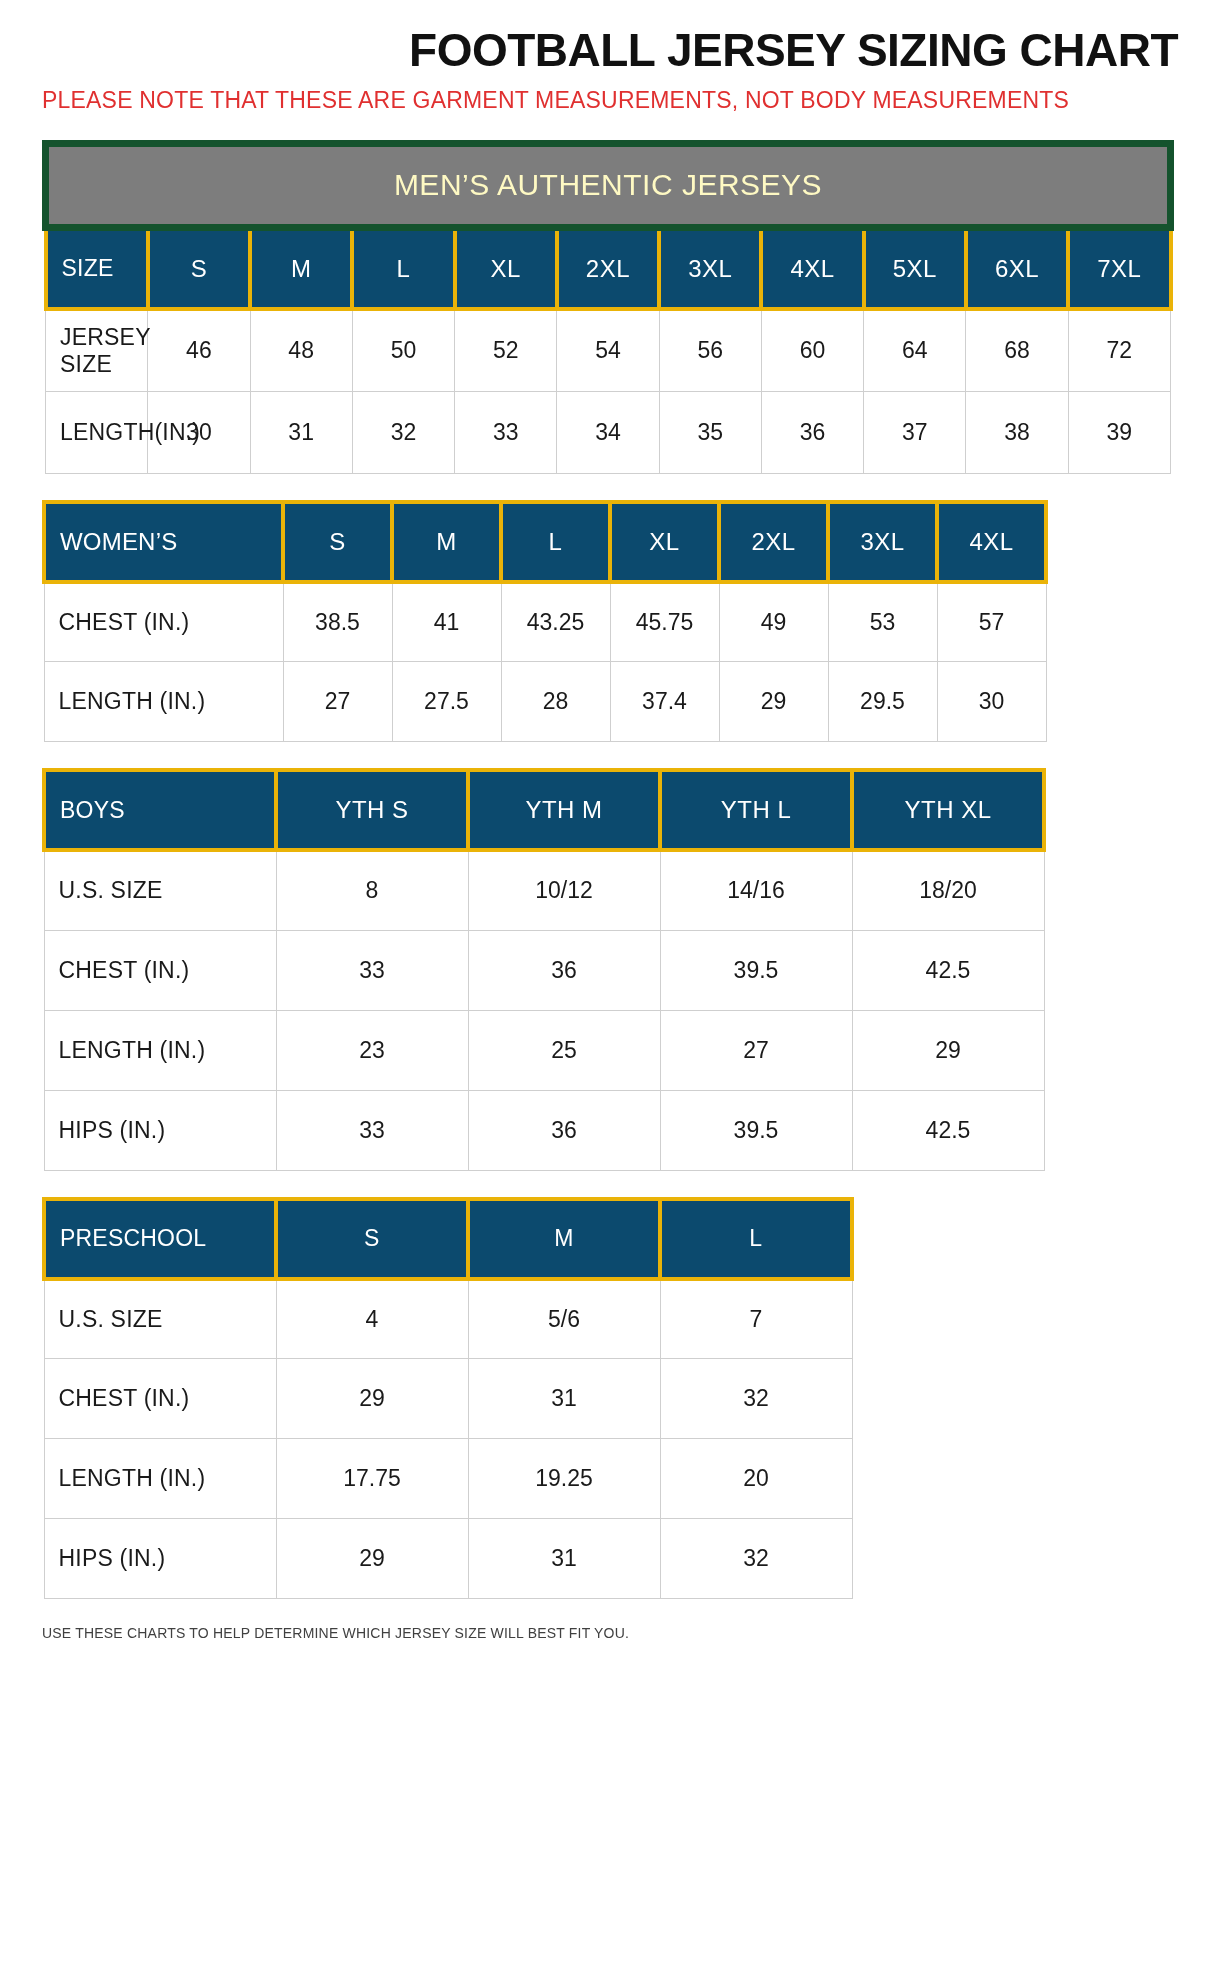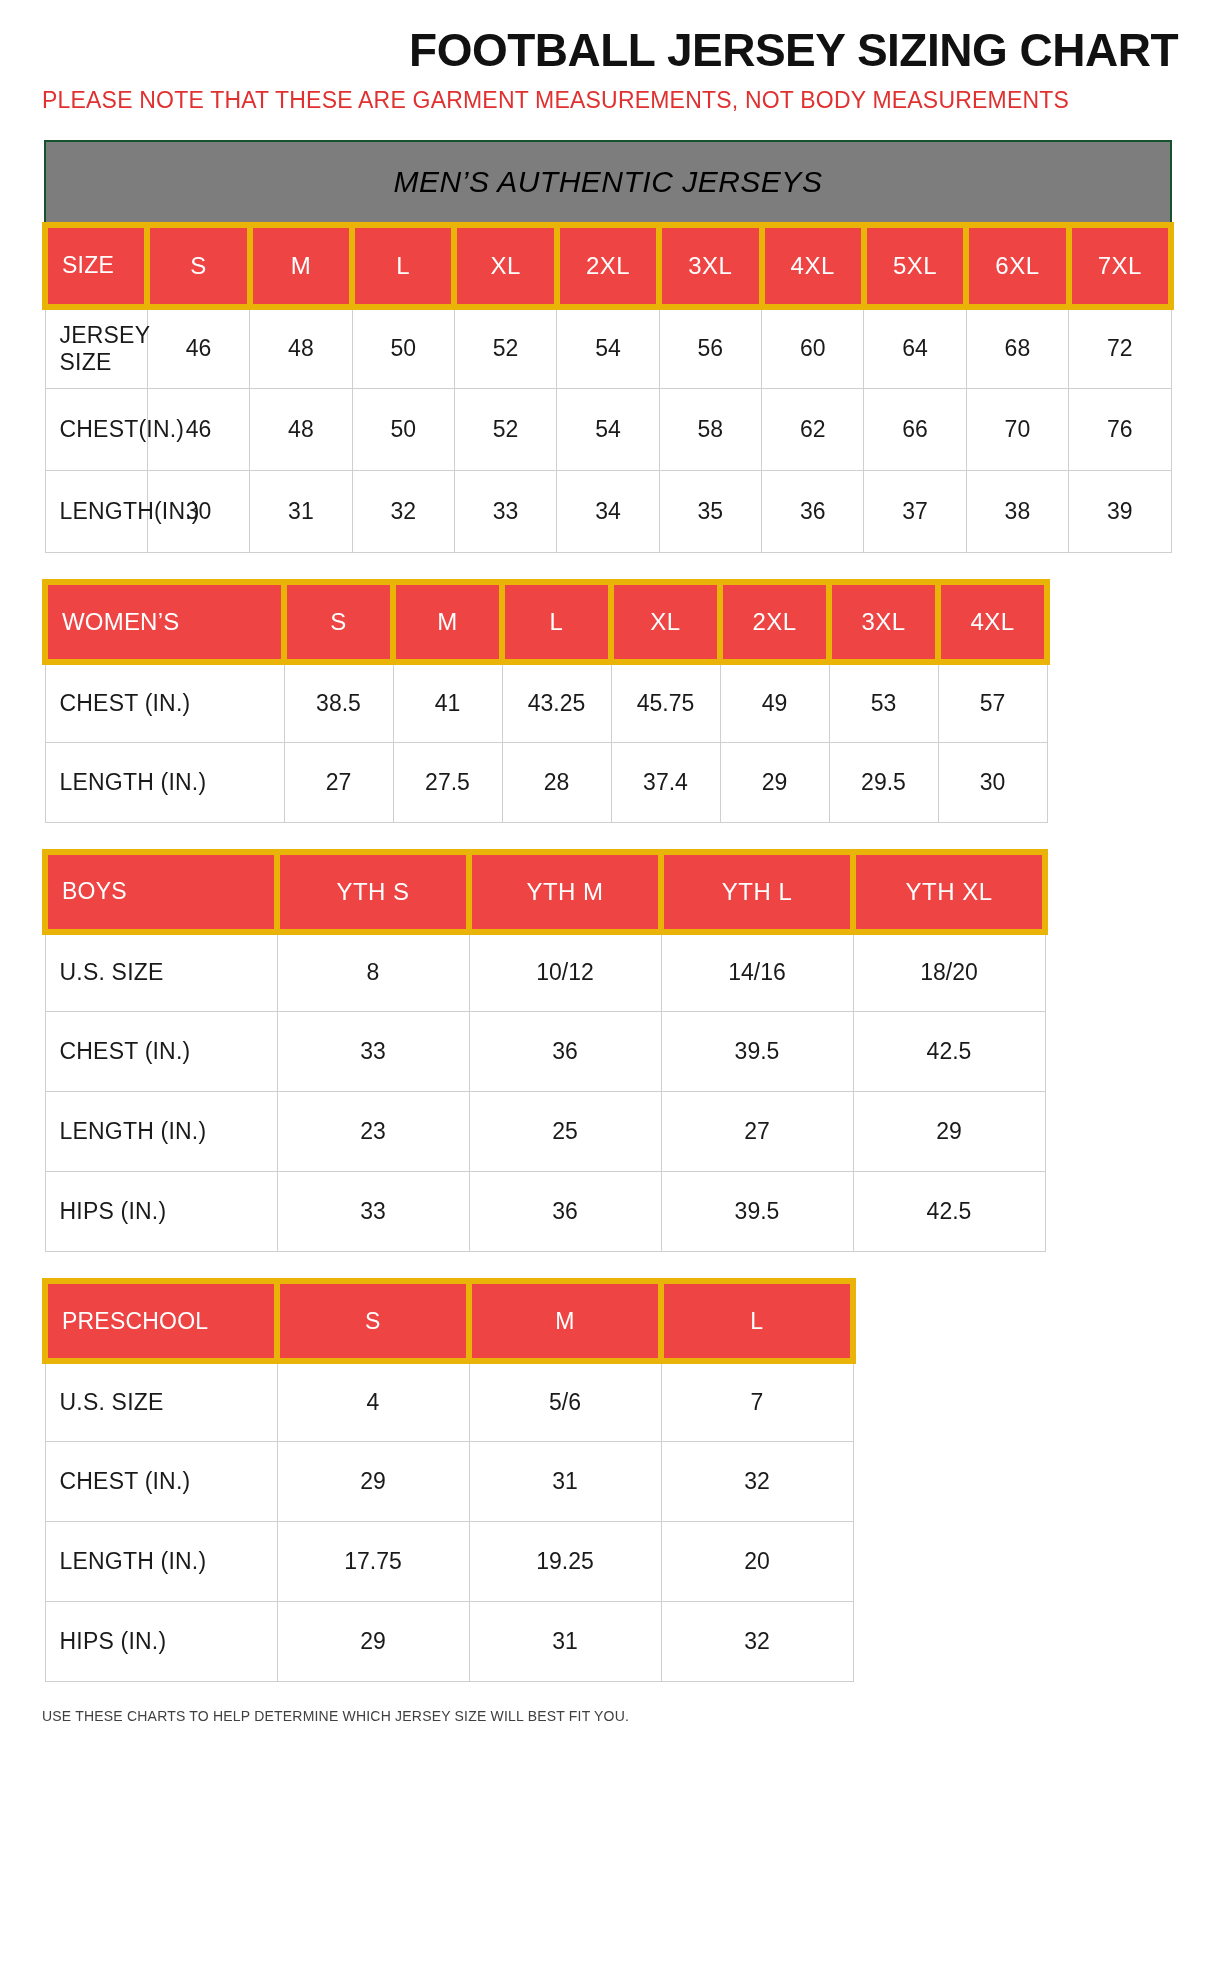--- a/index.html
+++ b/index.html
@@ -43,33 +43,32 @@
     border: 1px solid #cfcfcf;
     text-align: center;
     vertical-align: middle;
     font-weight: normal;
     font-size: 23px;
     color: #1a1a1a;
     padding: 0 2px;
   }
   .hdr-band {
     background: #7d7d7d;
-    color: #000000;
+    color: #fef9c3;
     font-size: 30px;
     letter-spacing: 0.5px;
     height: 74px;
-    border: 2px solid #14532d;
-    font-style: italic;
+    border: 7px solid #14532d;
   }
   .hdr-cell {
-    background: #ef4444;
+    background: #0c4a6e;
     color: #ffffff;
     font-size: 24px;
     height: 78px;
-    border: 6px solid #eab308;
+    border: 4px solid #eab308;
     letter-spacing: 0.5px;
   }
   .rowlabel {
     text-align: left;
     padding-left: 14px;
     font-size: 23px;
     letter-spacing: 0.2px;
   }
   
   #men-table { width: 1132px; }
@@ -140,33 +139,20 @@
         <td class="datacell">50</td>
         <td class="datacell">52</td>
         <td class="datacell">54</td>
         <td class="datacell">56</td>
         <td class="datacell">60</td>
         <td class="datacell">64</td>
         <td class="datacell">68</td>
         <td class="datacell">72</td>
       </tr>
       <tr>
-        <td class="rowlabel">CHEST(IN.)</td>
-        <td class="datacell">46</td>
-        <td class="datacell">48</td>
-        <td class="datacell">50</td>
-        <td class="datacell">52</td>
-        <td class="datacell">54</td>
-        <td class="datacell">58</td>
-        <td class="datacell">62</td>
-        <td class="datacell">66</td>
-        <td class="datacell">70</td>
-        <td class="datacell">76</td>
-      </tr>
-      <tr>
         <td class="rowlabel">LENGTH(IN.)</td>
         <td class="datacell">30</td>
         <td class="datacell">31</td>
         <td class="datacell">32</td>
         <td class="datacell">33</td>
         <td class="datacell">34</td>
         <td class="datacell">35</td>
         <td class="datacell">36</td>
         <td class="datacell">37</td>
         <td class="datacell">38</td>

